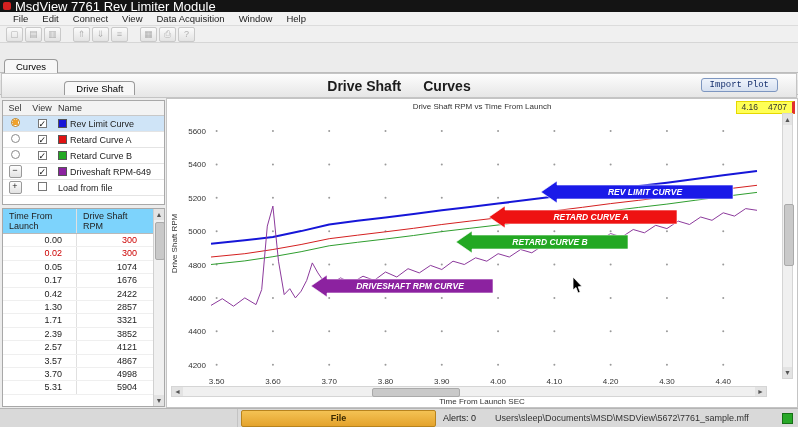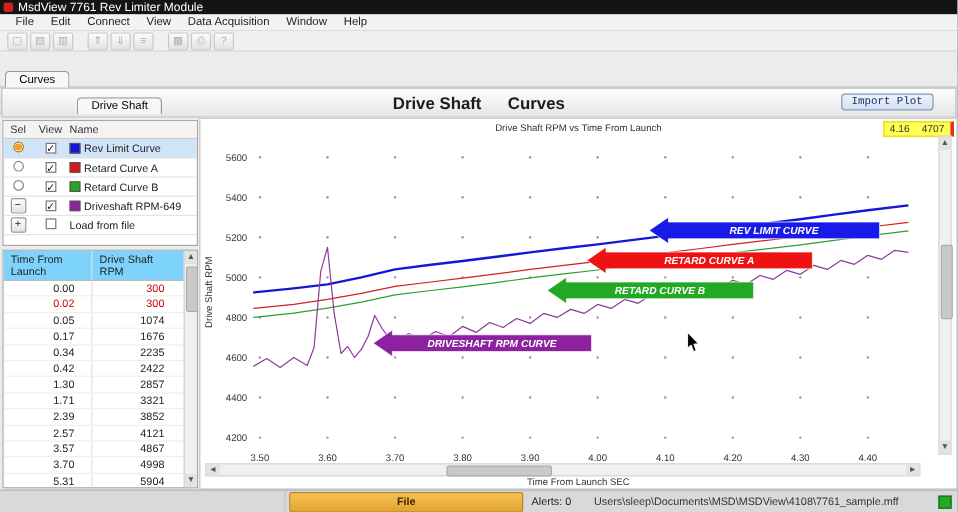--- a/index.html
+++ b/index.html
@@ -1,20 +1,20 @@
 <!DOCTYPE html>
 <html><head>
 <meta charset="utf-8">
 <style>
   html,body{margin:0;padding:0;background:#888;}
   #app{position:relative;width:798px;height:427px;background:#ececec;overflow:hidden;
        font-family:"Liberation Sans",sans-serif;font-size:10px;color:#222;}
   
   .titlebar{position:absolute;left:0;top:0;width:100%;height:12px;background:#141414;color:#fff;
-            display:flex;align-items:center;gap:4px;padding-left:3px;box-sizing:border-box;font-size:10px;}
+            display:flex;align-items:center;gap:4px;padding-left:3px;box-sizing:border-box;font-size:13px;}
   .app-icon{width:8px;height:8px;background:#d42020;border-radius:2px;flex:0 0 auto;}
   
   .menubar{position:absolute;left:0;top:12px;width:100%;height:14px;background:#f2f2f2;border-bottom:1px solid #dcdcdc;
            display:flex;align-items:center;font-size:9.5px;box-sizing:border-box;padding-left:6px;}
   .menu-item{padding:0 7px;cursor:default;}
   
   .toolbar{position:absolute;left:0;top:26px;width:100%;height:17px;background:#f0f0f0;border-bottom:1px solid #d6d6d6;
            display:flex;align-items:center;gap:2px;padding-left:6px;box-sizing:border-box;}
   .tb-icon{width:15px;height:13px;border:1px solid #c9c9c9;background:linear-gradient(#fbfbfb,#e3e3e3);
            color:#b0b0b0;font-size:9px;line-height:13px;text-align:center;border-radius:2px;}
@@ -203,24 +203,20 @@
           <div class="dt-c1 red">0.02</div>
           <div class="dt-c2 red">300</div>
         </div>
         <div class="dt-row">
           <div class="dt-c1">0.05</div>
           <div class="dt-c2">1074</div>
         </div>
         <div class="dt-row">
           <div class="dt-c1">0.17</div>
           <div class="dt-c2">1676</div>
-        </div>
-        <div class="dt-row">
-          <div class="dt-c1">0.34</div>
-          <div class="dt-c2">2235</div>
         </div>
         <div class="dt-row">
           <div class="dt-c1">0.42</div>
           <div class="dt-c2">2422</div>
         </div>
         <div class="dt-row">
           <div class="dt-c1">1.30</div>
           <div class="dt-c2">2857</div>
         </div>
         <div class="dt-row">
@@ -395,17 +391,17 @@
     </div>
     <svg class="cursor" viewBox="0 0 12 18">
       <path d="M1,0 L1,13 L4,10.5 L6,16 L8.2,15.1 L6.2,9.8 L10,9.5 Z" fill="#000" stroke="#fff" stroke-width="0.8"></path>
     </svg>
   </div>
 
   <div class="statusbar">
     <div class="sb-spacer"></div>
     <div class="sb-file">File</div>
     <div class="sb-alerts">Alerts: 0</div>
-    <div class="sb-path">Users\sleep\Documents\MSD\MSDView\4108\7761_sample.mff</div>
+    <div class="sb-path">Users\sleep\Documents\MSD\MSDView\5672\7761_sample.mff</div>
     <div class="sb-led"></div>
   </div>
 
 </div>
 
 </body></html>

